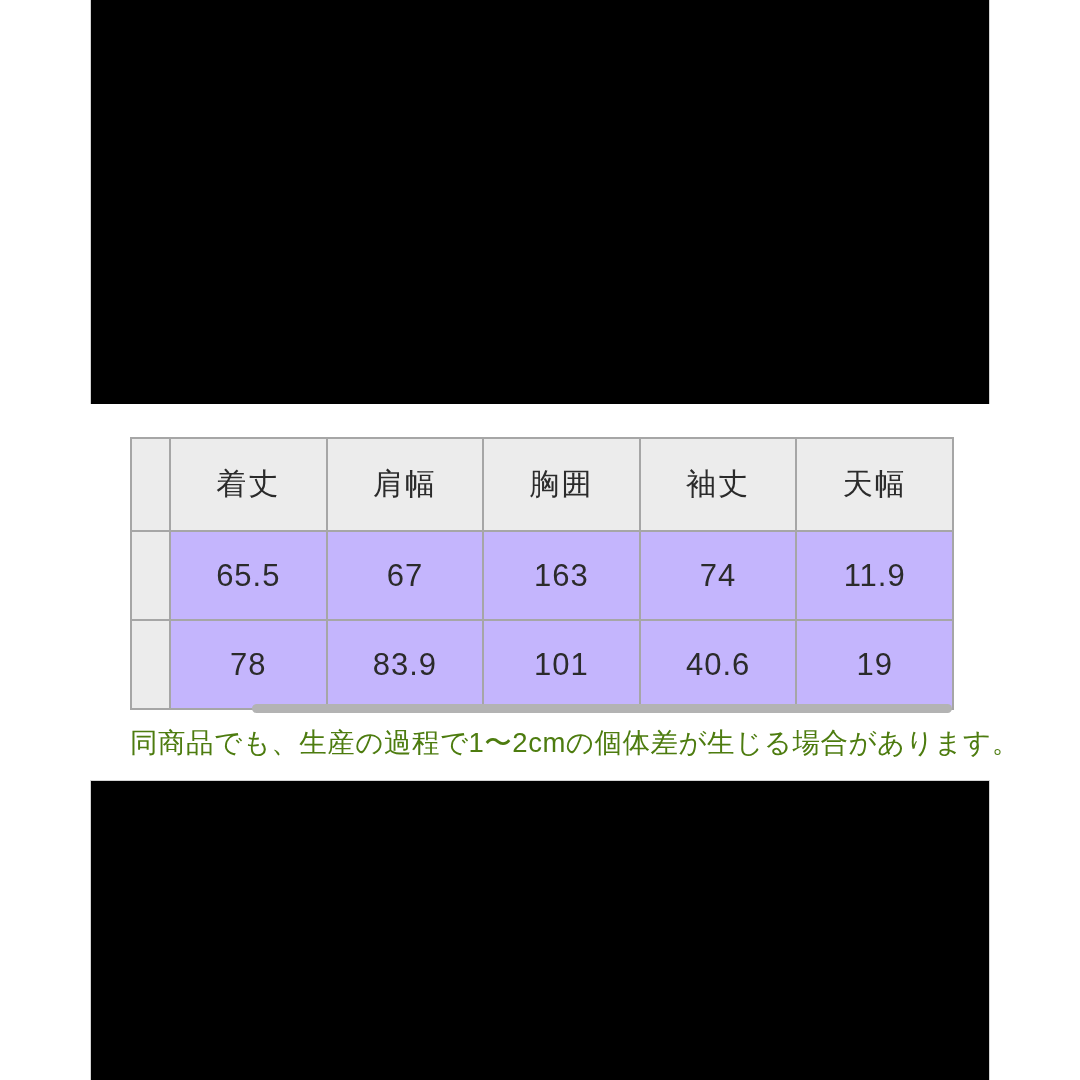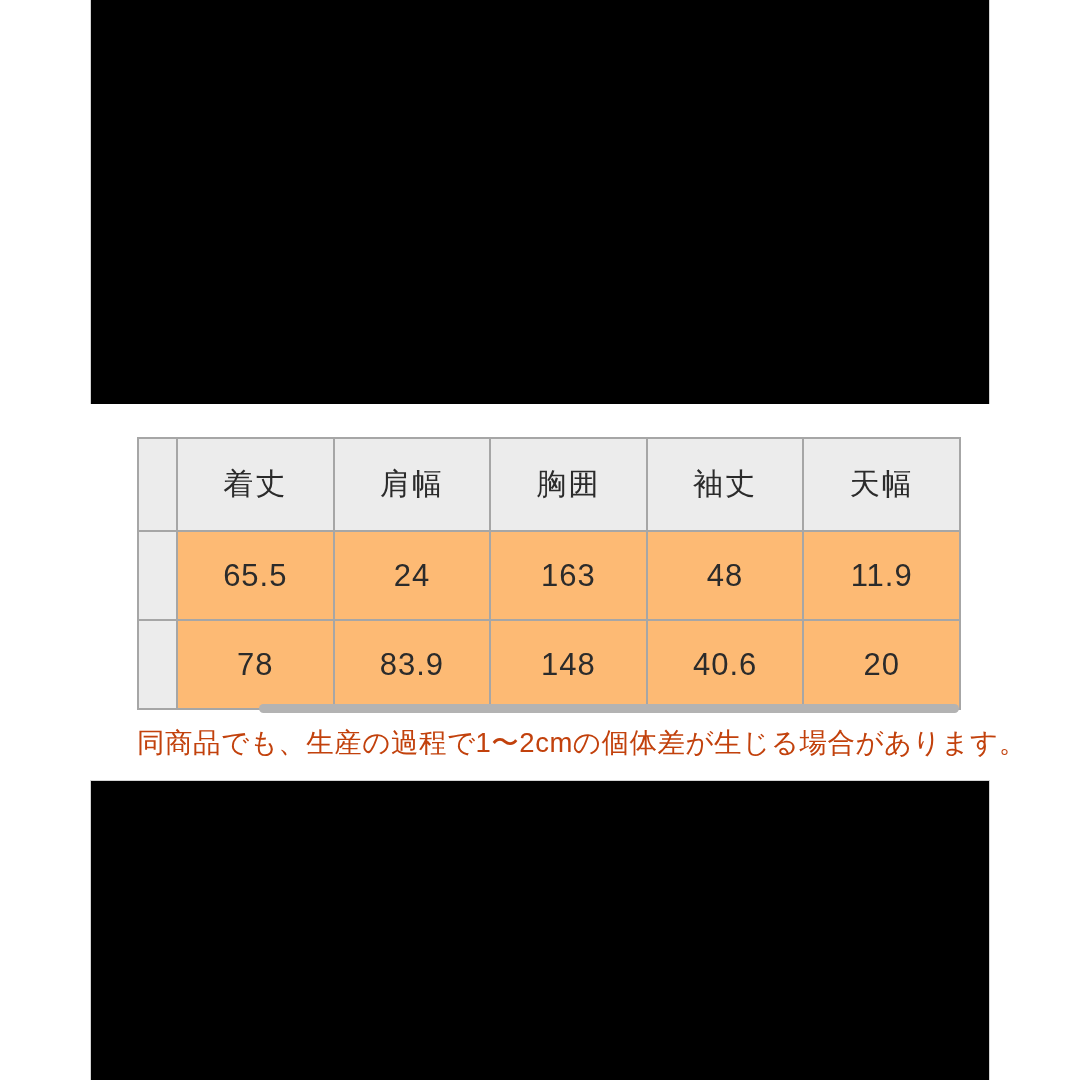--- a/index.html
+++ b/index.html
@@ -34,21 +34,21 @@
     height: 404px;
   }
   .media-bottom {
     top: 781px;
     height: 299px;
   }
 
   
   .size-section {
     position: absolute;
-    left: 9px;
+    left: 2px;
     top: 404px;
     width: 1016px;
     height: 377px;
     background: #ffffff;
   }
 
   .table-scroll-wrap {
     position: absolute;
     left: 128px;
     top: 33px;
@@ -82,21 +82,21 @@
   }
 
   table.size-table thead th {
     background: #ececec;
     height: 91px;
     font-size: 30px;
     letter-spacing: 2px;
   }
 
   table.size-table tbody td {
-    background: #fdba74;
+    background: #c4b5fd;
     height: 87px;
     font-size: 31px;
     letter-spacing: 1px;
   }
 
   
   .hscrollbar {
     position: absolute;
     left: 128px;
     top: 297px;
@@ -114,21 +114,21 @@
   }
 
   
   .size-note {
     position: absolute;
     left: 128px;
     top: 322px;
     width: 830px;
     font-size: 27.5px;
     line-height: 1.25;
-    color: #c2410c;
+    color: #4d7c0f;
     letter-spacing: 0.5px;
     white-space: nowrap;
   }
 </style>
 </head>
 <body>
 
 <div class="page">
 
   <div class="media-block media-top"></div>
@@ -152,32 +152,32 @@
             <th>肩幅</th>
             <th>胸囲</th>
             <th>袖丈</th>
             <th>天幅</th>
           </tr>
         </thead>
         <tbody>
           <tr>
             <td class="row-head"></td>
             <td>65.5</td>
-            <td>24</td>
+            <td>67</td>
             <td>163</td>
-            <td>48</td>
+            <td>74</td>
             <td>11.9</td>
           </tr>
           <tr>
             <td class="row-head"></td>
             <td>78</td>
             <td>83.9</td>
-            <td>148</td>
+            <td>101</td>
             <td>40.6</td>
-            <td>20</td>
+            <td>19</td>
           </tr>
         </tbody>
       </table>
     </div>
 
     <div class="hscrollbar">
       <div class="thumb"></div>
     </div>
 
     <div class="size-note">同商品でも、生産の過程で1〜2cmの個体差が生じる場合があります。</div>

